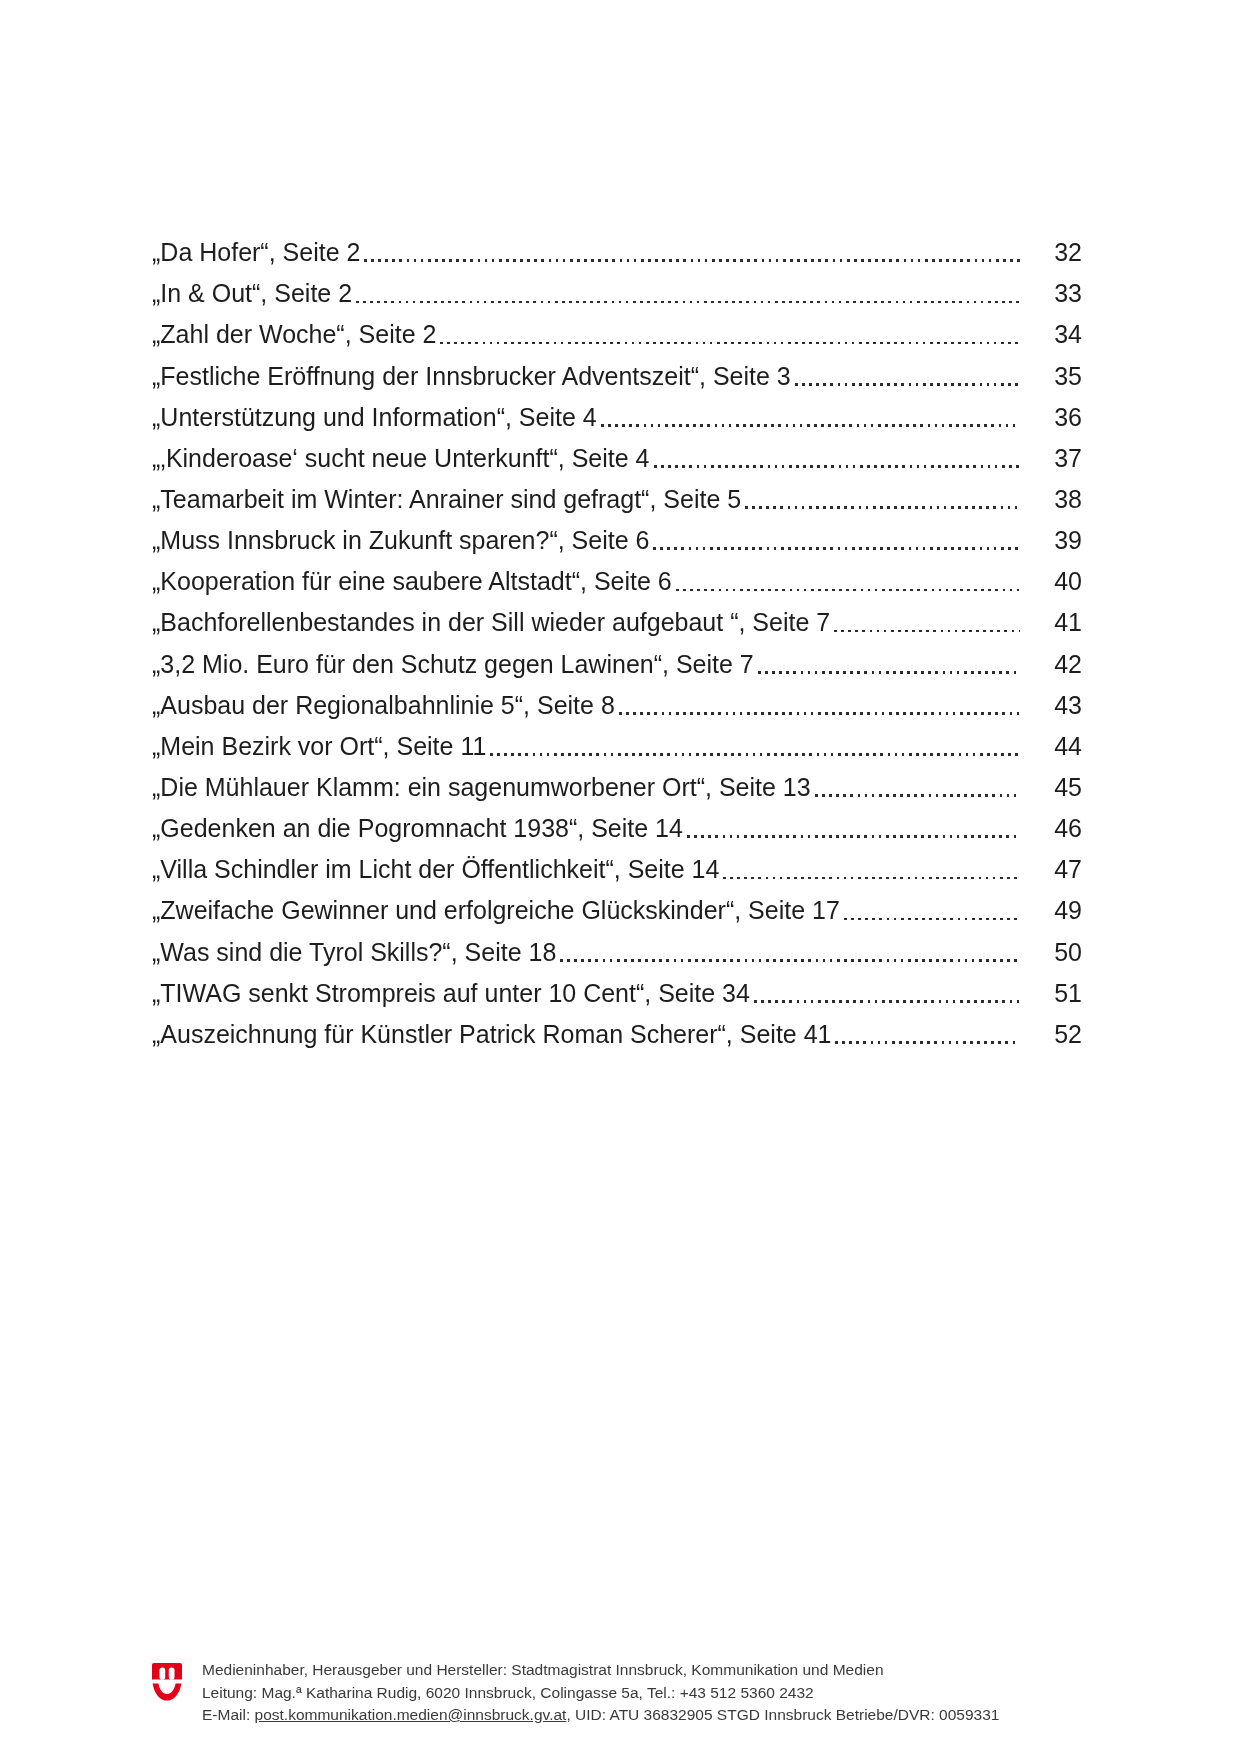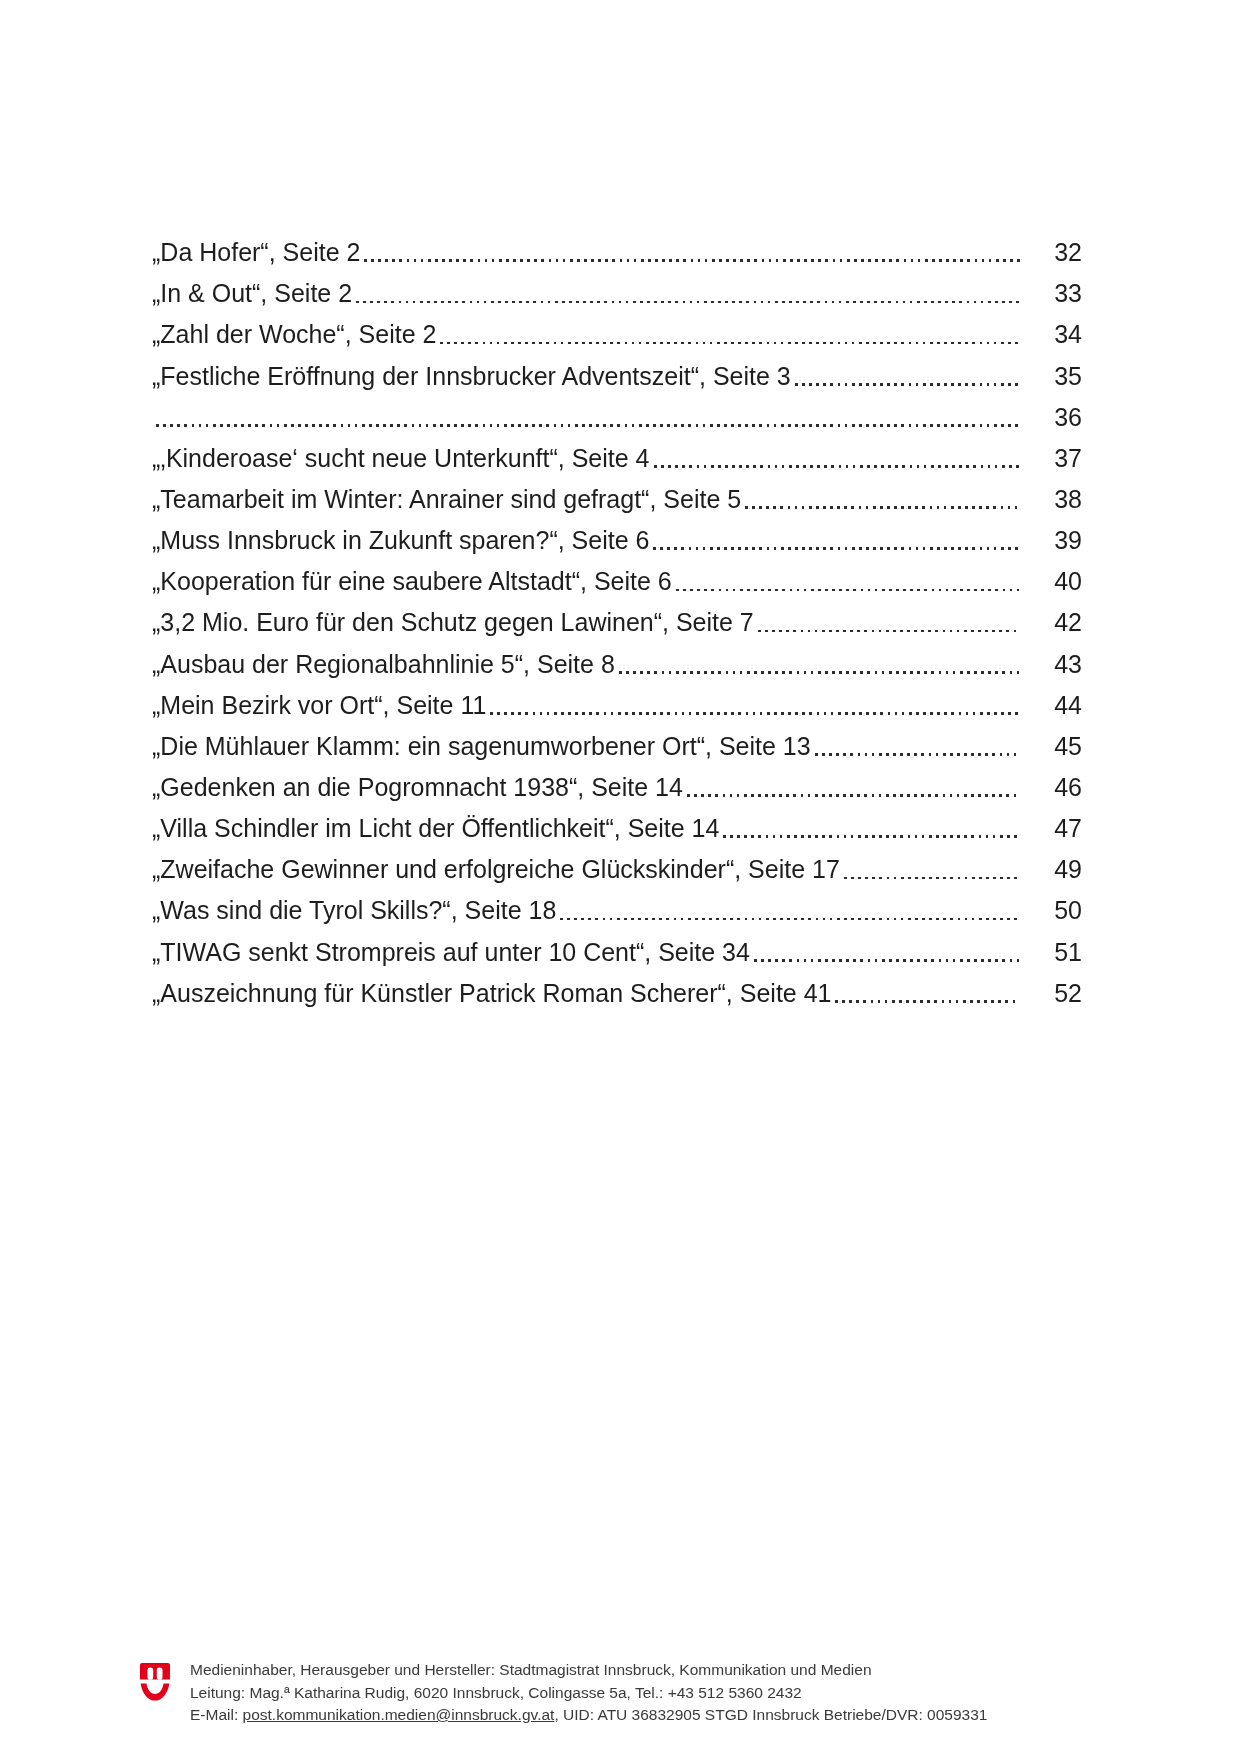--- a/index.html
+++ b/index.html
@@ -38,21 +38,21 @@
     margin: 0 2px 5px 4px;
     background-image: repeating-linear-gradient(90deg, #2c2c2c 0 2.7px, transparent 2.7px 7.1px);
   }
   .toc-page {
     white-space: nowrap;
     line-height: 1.16;
     margin-left: 32px;
   }
   .footer {
     position: absolute;
-    left: 140px;
+    left: 152px;
     top: 1659px;
     display: flex;
     align-items: flex-start;
   }
   .footer-logo {
     width: 30px;
     height: 38px;
     margin-right: 20px;
     margin-top: 4px;
     flex: none;
@@ -88,20 +88,21 @@
       <span class="toc-label">„Zahl der Woche“, Seite 2</span>
       <span class="toc-leader"></span>
       <span class="toc-page">34</span>
     </div>
     <div class="toc-row">
       <span class="toc-label">„Festliche Eröffnung der Innsbrucker Adventszeit“, Seite 3</span>
       <span class="toc-leader"></span>
       <span class="toc-page">35</span>
     </div>
     <div class="toc-row">
+      <span class="toc-label">„Unterstützung und Information“, Seite 4</span>
       <span class="toc-leader"></span>
       <span class="toc-page">36</span>
     </div>
     <div class="toc-row">
       <span class="toc-label">„‚Kinderoase‘ sucht neue Unterkunft“, Seite 4</span>
       <span class="toc-leader"></span>
       <span class="toc-page">37</span>
     </div>
     <div class="toc-row">
       <span class="toc-label">„Teamarbeit im Winter: Anrainer sind gefragt“, Seite 5</span>
@@ -110,20 +111,25 @@
     </div>
     <div class="toc-row">
       <span class="toc-label">„Muss Innsbruck in Zukunft sparen?“, Seite 6</span>
       <span class="toc-leader"></span>
       <span class="toc-page">39</span>
     </div>
     <div class="toc-row">
       <span class="toc-label">„Kooperation für eine saubere Altstadt“, Seite 6</span>
       <span class="toc-leader"></span>
       <span class="toc-page">40</span>
+    </div>
+    <div class="toc-row">
+      <span class="toc-label">„Bachforellenbestandes in der Sill wieder aufgebaut “, Seite 7</span>
+      <span class="toc-leader"></span>
+      <span class="toc-page">41</span>
     </div>
     <div class="toc-row">
       <span class="toc-label">„3,2 Mio. Euro für den Schutz gegen Lawinen“, Seite 7 </span>
       <span class="toc-leader"></span>
       <span class="toc-page">42</span>
     </div>
     <div class="toc-row">
       <span class="toc-label">„Ausbau der Regionalbahnlinie 5“, Seite 8</span>
       <span class="toc-leader"></span>
       <span class="toc-page">43</span>

